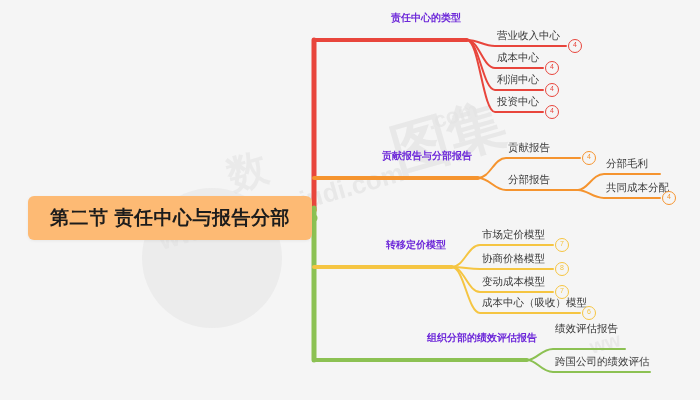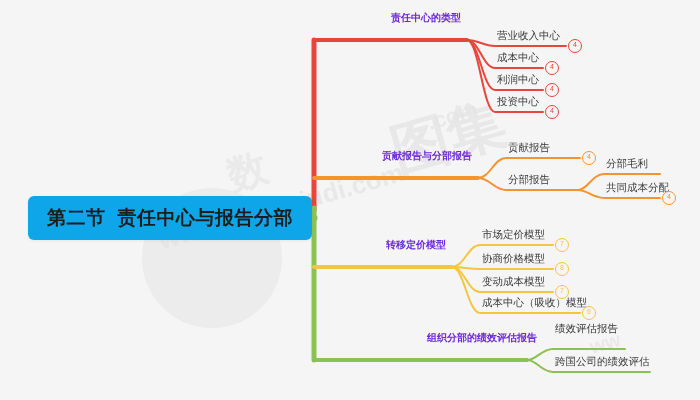--- a/index.html
+++ b/index.html
@@ -11,26 +11,25 @@
   }
   #stage{position:absolute;inset:0;width:700px;height:400px;}
   svg.layer{position:absolute;left:0;top:0;width:700px;height:400px;}
   #wm{z-index:0;}
   #links{z-index:2;}
   #labels{position:absolute;inset:0;z-index:3;}
 
   .root-card{
     position:absolute;
     left:28px;top:196px;width:284px;height:44px;
-    background:#0ea5e9;
+    background:#fdba74;
     border-radius:6px;
     box-shadow:0 1px 3px rgba(0,0,0,0.06);
     display:flex;align-items:center;justify-content:center;
     z-index:3;
-    font-family:Liberation Mono, monospace;
   }
   .root-title{
     font-size:19px;font-weight:bold;color:#1c1c1c;
     letter-spacing:0.5px;white-space:nowrap;
   }
 
   .branch-label{
     position:absolute;
     font-size:10px;font-weight:bold;color:#6d28d9;
     white-space:nowrap;

